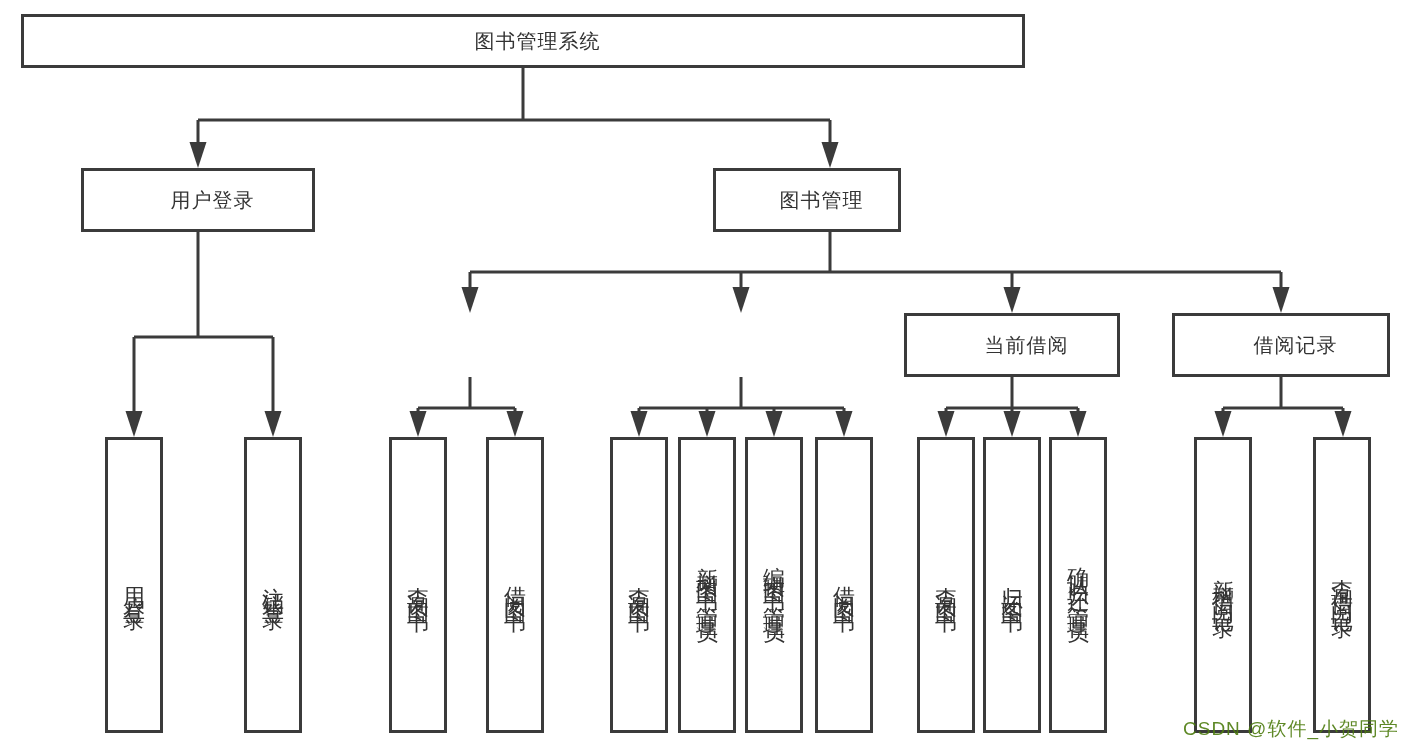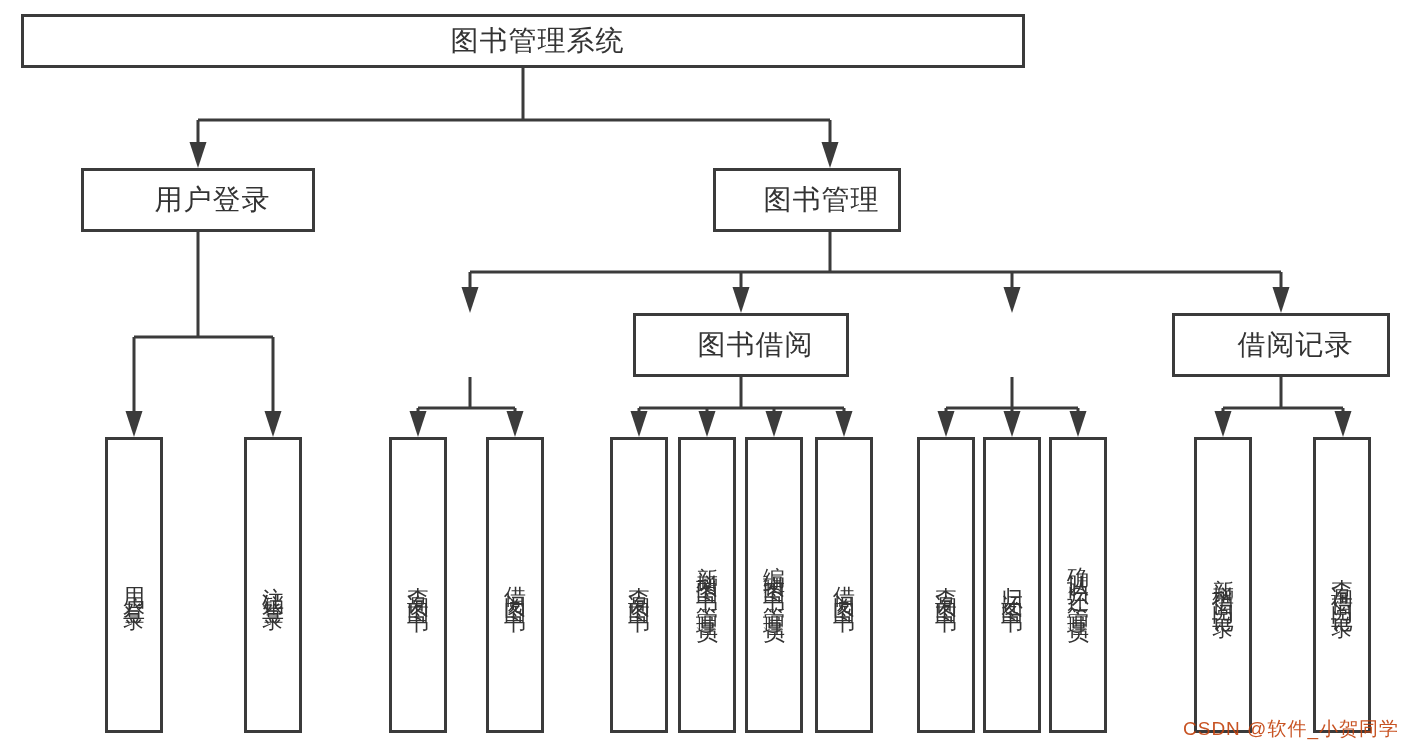--- a/index.html
+++ b/index.html
@@ -26,21 +26,21 @@
     box-sizing: border-box;
     border: 3px solid #3b3b3b;
     background: #ffffff;
     display: flex;
     align-items: center;
     justify-content: center;
     color: #333333;
     z-index: 2;
   }
   .hbox {
-    font-size: 28px;
+    font-size: 20px;
     letter-spacing: 1px;
     padding-left: 29px;
   }
   .vbox {
     width: 58px;
     top: 437px;
     height: 296px;
     font-size: 22px;
   }
   .vbox .vtext {
@@ -48,21 +48,21 @@
     text-orientation: mixed;
     letter-spacing: 8px;
     line-height: 1;
     white-space: nowrap;
   }
   .watermark {
     position: absolute;
     left: 1183px;
     top: 716px;
     font-size: 19px;
-    color: #c2410c;
+    color: #4d7c0f;
     opacity: 0.9;
     z-index: 3;
     white-space: nowrap;
     letter-spacing: 1px;
   }
 </style>
 </head>
 <body>
 
 <div id="stage">
@@ -114,22 +114,22 @@
     <span>图书管理系统</span>
   </div>
 
   <div class="box hbox" style="left:81px; top:168px; width:234px; height:64px;">
     <span>用户登录</span>
   </div>
   <div class="box hbox" style="left:713px; top:168px; width:188px; height:64px;">
     <span>图书管理</span>
   </div>
 
-  <div class="box hbox" style="left:633px; top:313px; width:216px; height:64px;">
-    <span>图书借阅</span>
+  <div class="box hbox" style="left:904px; top:313px; width:216px; height:64px;">
+    <span>当前借阅</span>
   </div>
   <div class="box hbox" style="left:1172px; top:313px; width:218px; height:64px;">
     <span>借阅记录</span>
   </div>
 
   <div class="box vbox" style="left:105px;">
     <span class="vtext">用户登录</span>
   </div>
   <div class="box vbox" style="left:244px;">
     <span class="vtext">注销登录</span>

